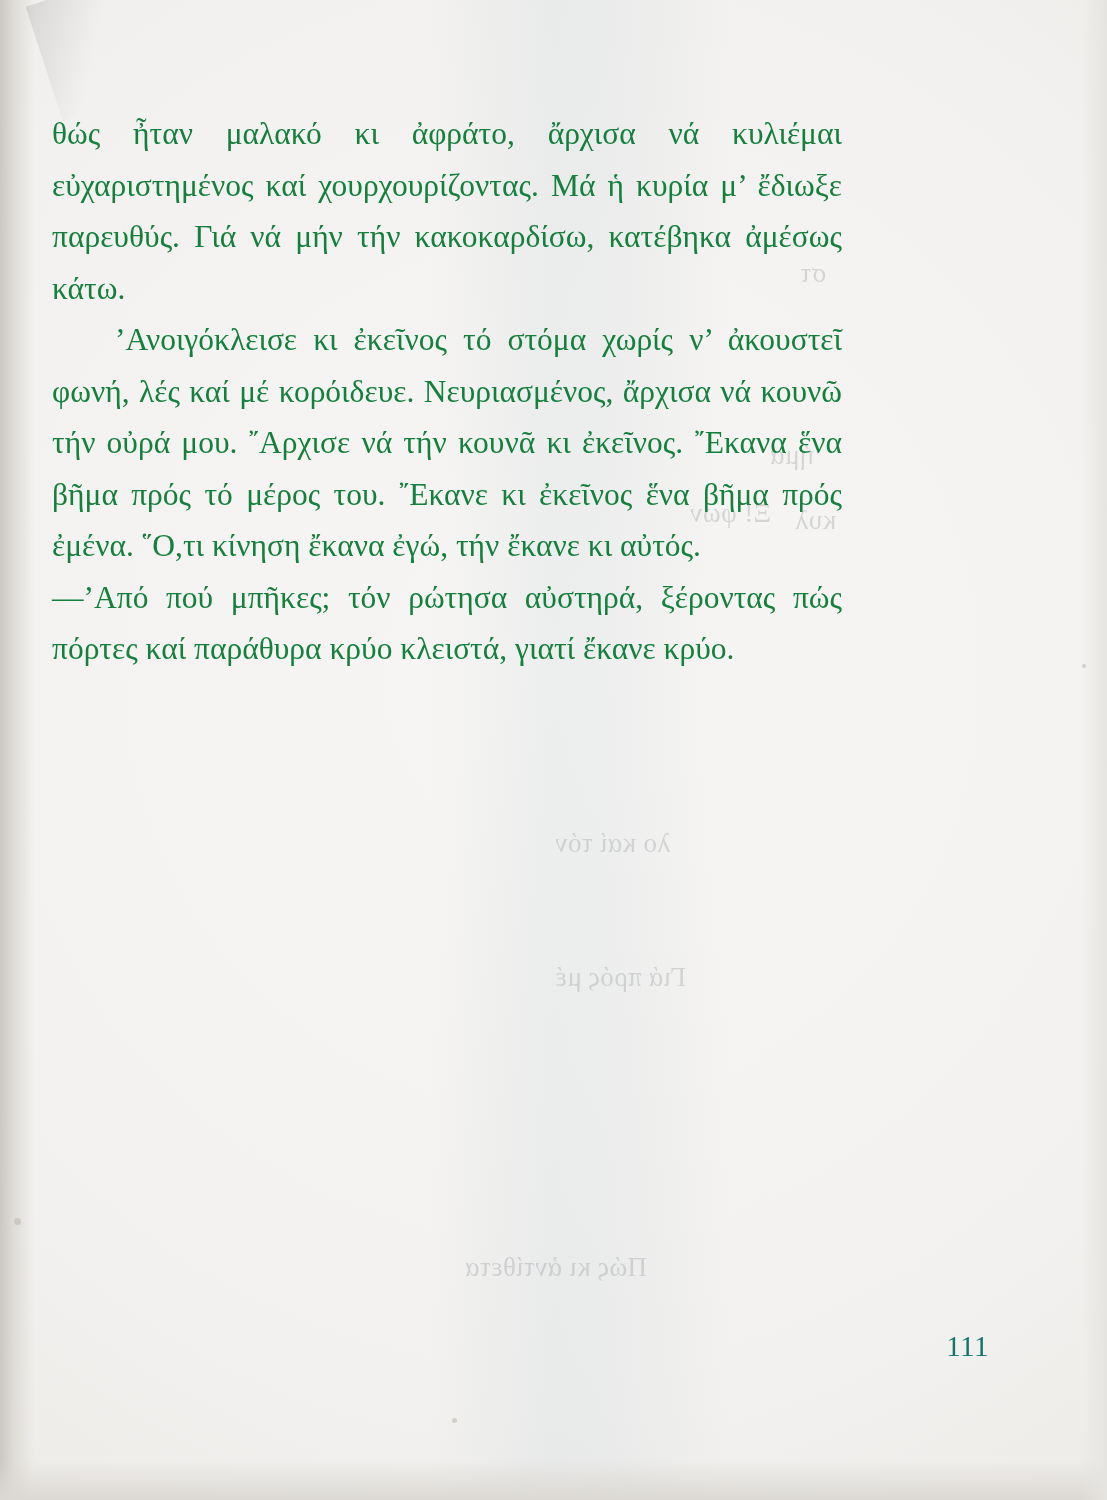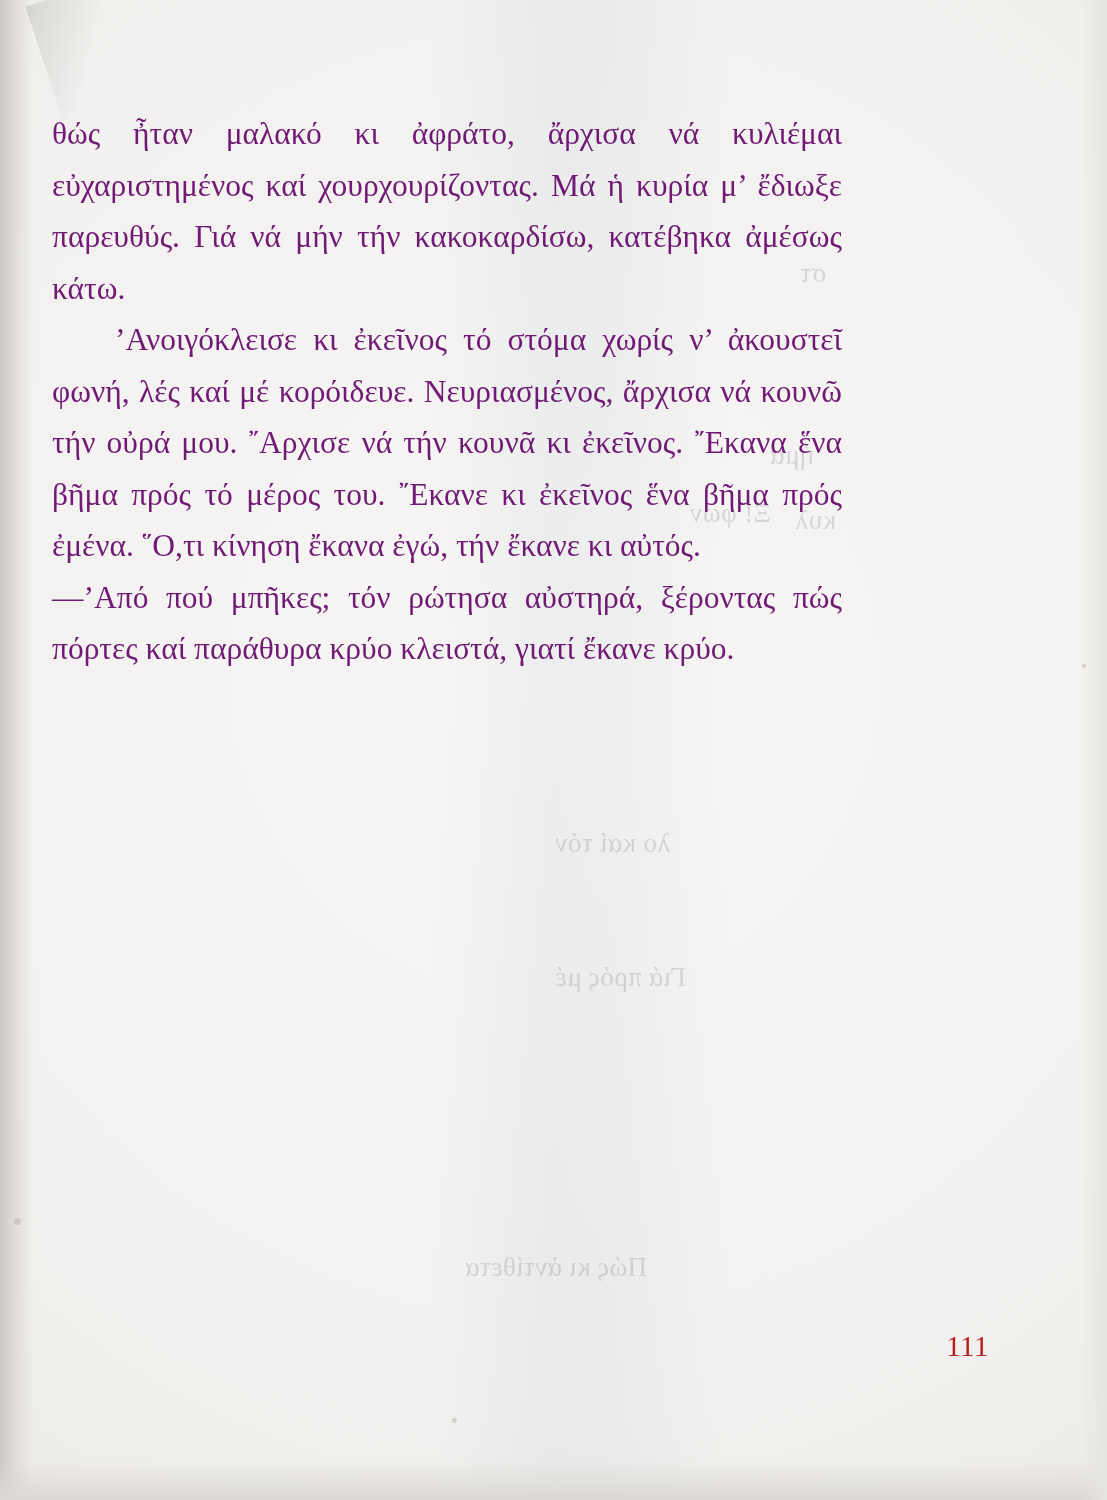--- a/index.html
+++ b/index.html
@@ -80,42 +80,42 @@
     height: 100%;
     background: linear-gradient(to right, rgba(163,176,188,0.00), rgba(150,168,186,0.10) 40%, rgba(150,168,186,0.09) 60%, rgba(163,176,188,0.00));
     pointer-events: none;
   }
 
   .textblock {
     position: absolute;
     left: 52px;
     top: 108px;
     width: 790px;
-    color: #701a75;
+    color: #15803d;
     font-size: 31.5px;
     line-height: 51.5px;
     text-align: justify;
     text-justify: inter-word;
     -webkit-font-smoothing: antialiased;
   }
   .textblock p {
     margin: 0;
   }
   .p-indent {
     text-indent: 2.0em;
   }
   .p-flush {
     text-indent: 0;
   }
   .folio {
     position: absolute;
     right: 118px;
     top: 1330px;
     font-size: 29px;
-    color: #b91c1c;
+    color: #0f766e;
     letter-spacing: .5px;
     margin-left: 24px;
   }
 </style>
 </head>
 <body>
 
 <div class="page">
   <div class="paper"></div>
   <div class="bleed-band"></div>

